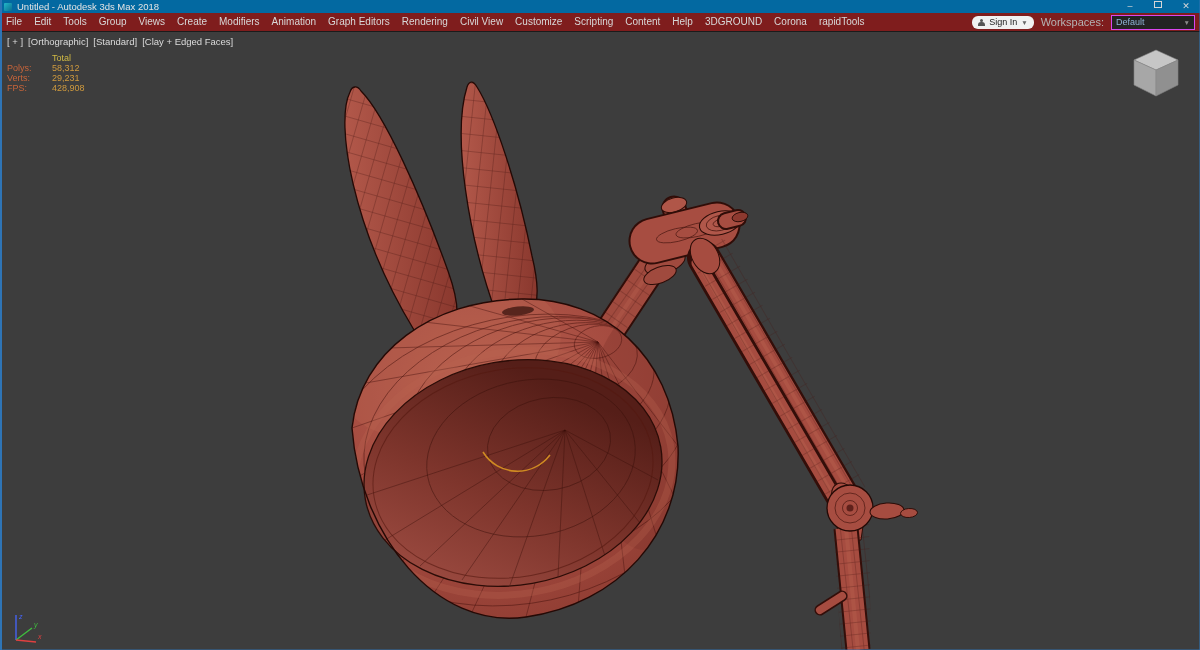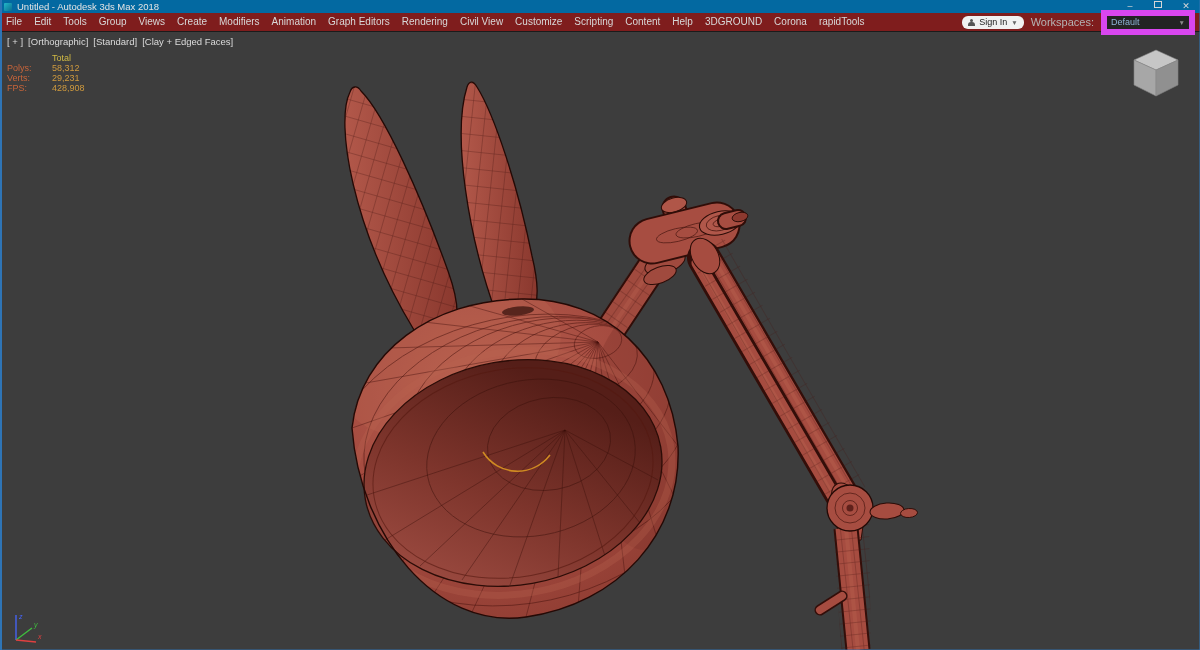--- a/index.html
+++ b/index.html
@@ -21,21 +21,21 @@
            display:flex;align-items:center;z-index:40;}
   .mi{padding:0 6px;font-size:10px;color:#d8d8d8;line-height:18px;white-space:nowrap;}
   .menubar-right{margin-left:auto;display:flex;align-items:center;gap:7px;padding-right:5px;}
   .signin{background:#f1f1f1;border-radius:6px;height:13px;display:flex;align-items:center;gap:4px;padding:0 6px;}
   .signin-text{font-size:9px;color:#222;}
   .person{width:7px;height:7px;position:relative;}
   .person:before{content:"";position:absolute;left:2px;top:0;width:3px;height:3px;border-radius:50%;background:#555;}
   .person:after{content:"";position:absolute;left:0;top:3.5px;width:7px;height:3.5px;border-radius:3px 3px 0 0;background:#555;}
   .caret{font-size:6.5px;color:#666;}
   .ws-label{font-size:11px;color:#b4b4b4;}
-  .ws-select{background:#232323;border:6px solid #d946ef;height:13px;min-width:74px;display:flex;align-items:center;
+  .ws-select{background:#232323;border:1px solid #d946ef;height:13px;min-width:74px;display:flex;align-items:center;
              justify-content:space-between;padding:0 4px;}
   .ws-value{font-size:9px;color:#8db3d6;}
   .ws-caret{font-size:6.5px;color:#8a8a8a;}
   
   .viewport{position:absolute;top:32px;left:0;width:1200px;height:618px;background:#3d3d3d;overflow:hidden;}
   .vp-label{position:absolute;left:7px;top:4px;display:flex;gap:5px;z-index:5;}
   .vp-seg{font-size:9.5px;color:#dcdcdc;white-space:nowrap;}
   .stats{position:absolute;left:7px;top:21px;z-index:5;font-size:9px;line-height:10px;}
   .stat-row{display:flex;}
   .stat-key{width:45px;color:#c9653a;}

